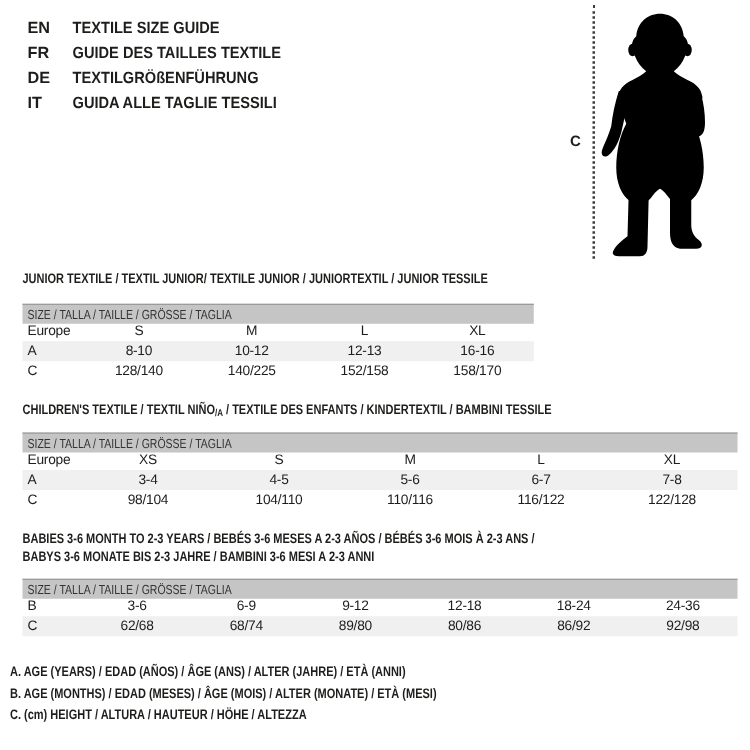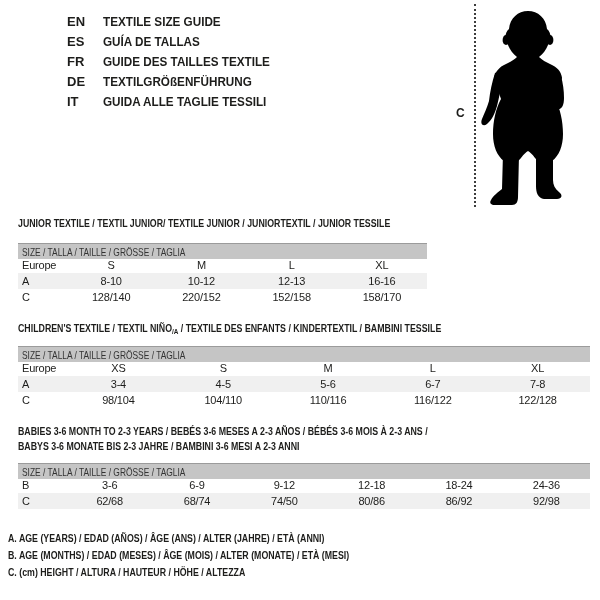--- a/index.html
+++ b/index.html
@@ -8,21 +8,21 @@
     font-family:"Liberation Sans","DejaVu Sans",sans-serif;
     color:var(--text,#1d1d1b);
   }
   
   .cond{display:inline-block;transform:scaleX(0.80);transform-origin:0 50%;white-space:nowrap;}
   .cond90{display:inline-block;transform:scaleX(0.90);transform-origin:0 50%;white-space:nowrap;}
 
   
   .lang-list{position:absolute;left:22px;top:11px;}
   .lang-row{display:flex;height:20px;align-items:center;font-size:13px;font-weight:700;}
-  .lang-code{flex:0 0 36px;margin-left:45px;}
+  .lang-code{flex:0 0 36px;}
 
   
   .measure-line{position:absolute;left:474px;top:4px;height:203px;width:0;border-left:2px dotted #3c3c3c;}
   .fig-label{position:absolute;left:456px;top:106px;font-size:12px;font-weight:700;}
   .baby-svg{position:absolute;left:478px;top:3px;color:var(--sil,#000);}
 
   
   .tbl-title{position:absolute;font-size:11px;font-weight:700;line-height:15px;white-space:nowrap;}
   .size-bar{
     position:absolute;height:16px;background:var(--bar,#c5c5c5);
@@ -42,24 +42,20 @@
 </style>
 </head>
 <body>
 
 <div class="canvas" style="--bar: #c5c5c5; --barborder: #9b9b9b; --shaded: #f0f0f0; --text: #1d1d1b; --sil: #000000;">
 
   <div class="lang-list">
     <div class="lang-row">
       <span class="lang-code">EN</span>
       <span class="cond90">TEXTILE SIZE GUIDE</span>
-    </div>
-    <div class="lang-row">
-      <span class="lang-code">ES</span>
-      <span class="cond90">GUÍA DE TALLAS</span>
     </div>
     <div class="lang-row">
       <span class="lang-code">FR</span>
       <span class="cond90">GUIDE DES TAILLES TEXTILE</span>
     </div>
     <div class="lang-row">
       <span class="lang-code">DE</span>
       <span class="cond90">TEXTILGRÖßENFÜHRUNG</span>
     </div>
     <div class="lang-row">
@@ -97,21 +93,21 @@
       <div class="trow shaded">
         <div class="cell rowlabel">A</div>
         <div class="cell">8-10</div>
         <div class="cell">10-12</div>
         <div class="cell">12-13</div>
         <div class="cell">16-16</div>
       </div>
       <div class="trow">
         <div class="cell rowlabel">C</div>
         <div class="cell">128/140</div>
-        <div class="cell">220/152</div>
+        <div class="cell">140/225</div>
         <div class="cell">152/158</div>
         <div class="cell">158/170</div>
       </div>
     </div>
 
   <div class="tbl-title" style="left:18px;top:321px;">
     <span class="cond"><span>CHILDREN'S TEXTILE / TEXTIL NIÑO</span><span class="sub">/A</span><span> / TEXTILE DES ENFANTS / KINDERTEXTIL / BAMBINI TESSILE</span></span>
   </div>
   <div class="size-bar" style="left:18px;top:346px;width:572px;">
     <span class="cond">SIZE / TALLA / TAILLE / GRÖSSE / TAGLIA</span>
@@ -157,21 +153,21 @@
         <div class="cell">6-9</div>
         <div class="cell">9-12</div>
         <div class="cell">12-18</div>
         <div class="cell">18-24</div>
         <div class="cell">24-36</div>
       </div>
       <div class="trow shaded">
         <div class="cell rowlabel">C</div>
         <div class="cell">62/68</div>
         <div class="cell">68/74</div>
-        <div class="cell">74/50</div>
+        <div class="cell">89/80</div>
         <div class="cell">80/86</div>
         <div class="cell">86/92</div>
         <div class="cell">92/98</div>
       </div>
     </div>
 
   <div class="footnotes">
     <div class="footnote"><span class="cond">A. AGE (YEARS) / EDAD (AÑOS) / ÂGE (ANS) / ALTER (JAHRE) / ETÀ (ANNI)</span></div>
     <div class="footnote"><span class="cond">B. AGE (MONTHS) / EDAD (MESES) / ÂGE (MOIS) / ALTER (MONATE) / ETÀ (MESI)</span></div>
     <div class="footnote"><span class="cond">C. (cm) HEIGHT / ALTURA / HAUTEUR / HÖHE / ALTEZZA</span></div>

